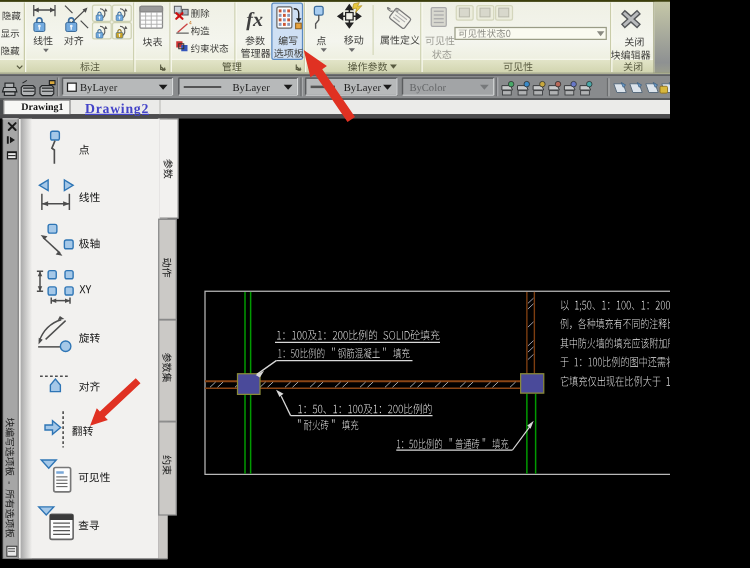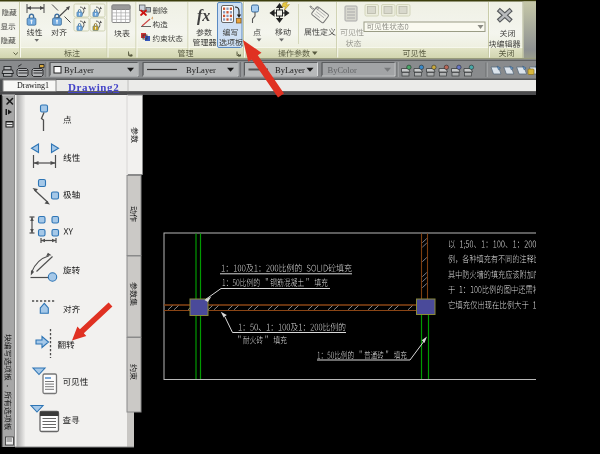--- a/index.html
+++ b/index.html
@@ -504,14 +504,14 @@
 <line x1="42.5" y1="424.5" x2="56" y2="424.5" stroke="#555" stroke-width="0.9"></line>
 <line x1="42.5" y1="427.5" x2="56" y2="427.5" stroke="#555" stroke-width="0.9"></line>
 <path transform="translate(62.5 423.5) scale(0.1000 0.1)" fill="#1a1a1a" d="M25 -19H60V-12H25ZM25 -30H60V-23H25ZM19 -35V-7H67V-35ZM6 -2V4H80V-2ZM40 -72V-61H5V-56H33C25 -47 14 -40 3 -36C4 -35 6 -33 7 -31C19 -36 32 -45 40 -55V-38H46V-55C54 -45 67 -36 79 -32C80 -34 81 -36 83 -37C72 -41 60 -48 53 -56H81V-61H46V-72Z M108 -18C113 -14 118 -8 120 -4L126 -7C123 -11 118 -17 113 -21ZM142 -36V-28H92V-22H142V-2C142 -1 142 -1 140 -1C139 -1 133 -0 127 -1C128 1 129 4 129 6C137 6 142 6 145 5C148 4 149 2 149 -2V-22H168V-28H149V-36ZM103 -56V-50H150V-42H100V-37H156V-69H101V-63H150V-56Z"></path>
 <polygon points="243.0,40.0 248.3,61.8 251.9,59.4 278.0,97.5 284.0,93.5 257.8,55.3 261.5,52.8" fill="#e03122"></polygon>
 <polygon points="72.0,340.5 86.3,336.0 83.8,333.3 112.4,306.5 108.6,302.5 79.9,329.2 77.4,326.5" fill="#e03122"></polygon>
 </svg>
 <div class="ser" style="left:64px;top:64.5px;font-size:8.5px;color:#1a1a1a;">ByLayer</div>
 <div class="ser" style="left:186px;top:64.5px;font-size:8.5px;color:#1a1a1a;">ByLayer</div>
 <div class="ser" style="left:275px;top:64.5px;font-size:8.5px;color:#1a1a1a;">ByLayer</div>
 <div class="ser" style="left:327.5px;top:64.5px;font-size:8.5px;color:#636567;">ByColor</div>
-<div class="ser" style="left:17px;top:81px;font-size:8px;color:#111;font-weight:normal;">Drawing1</div>
+<div class="ser" style="left:17px;top:81px;font-size:8px;color:#111;font-weight:bold;">Drawing1</div>
 <div class="ser" style="left:68px;top:80.5px;font-size:11px;color:#4343c8;font-weight:bold;letter-spacing:0.6px;text-decoration:underline;">Drawing2</div>
 </div>
 </body></html>

